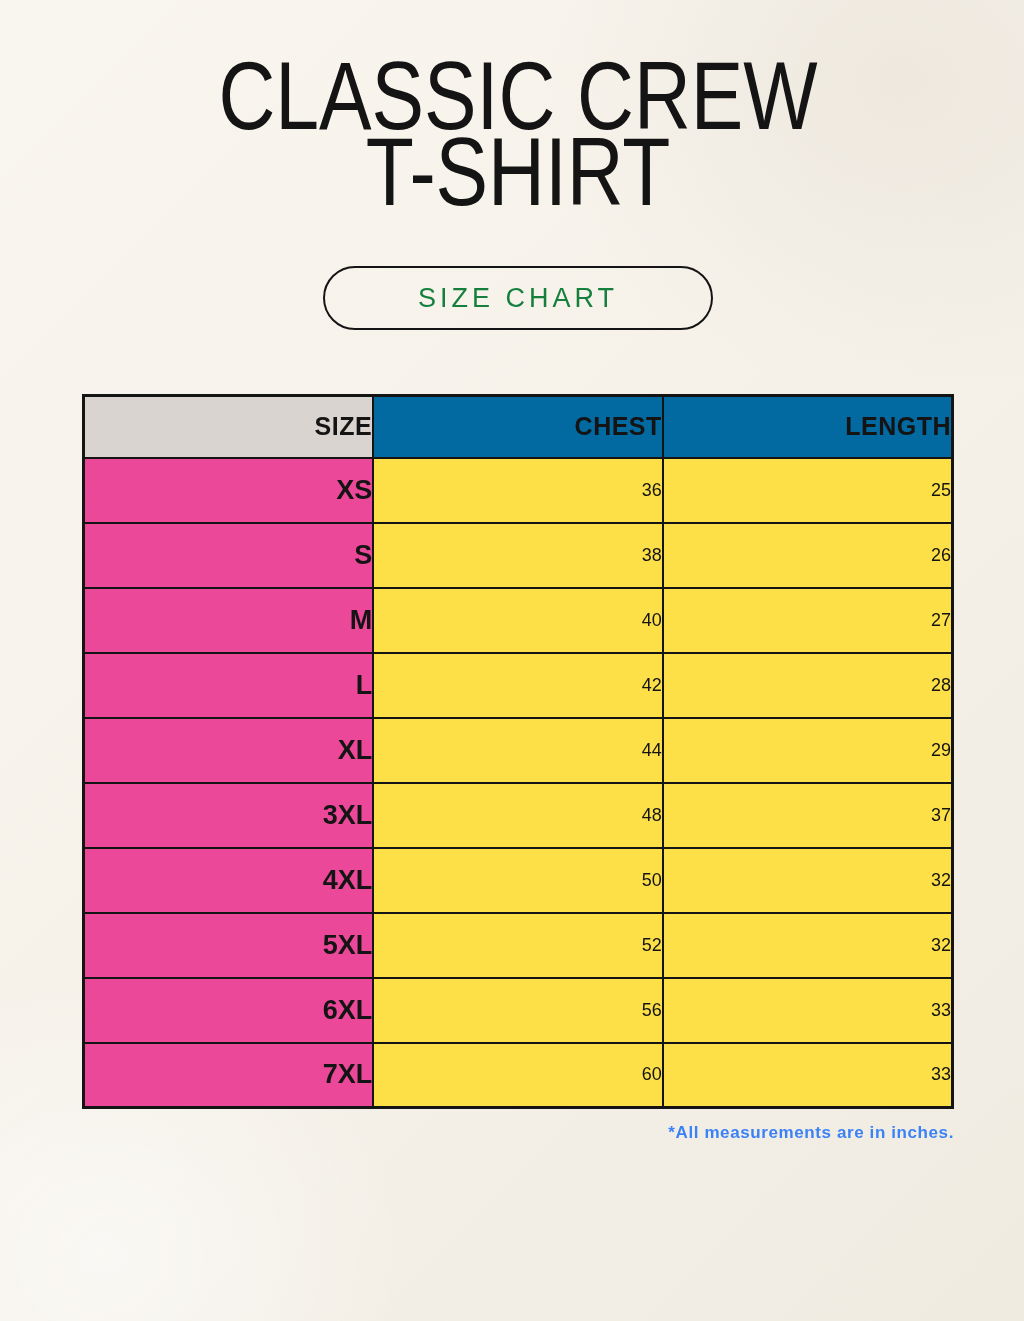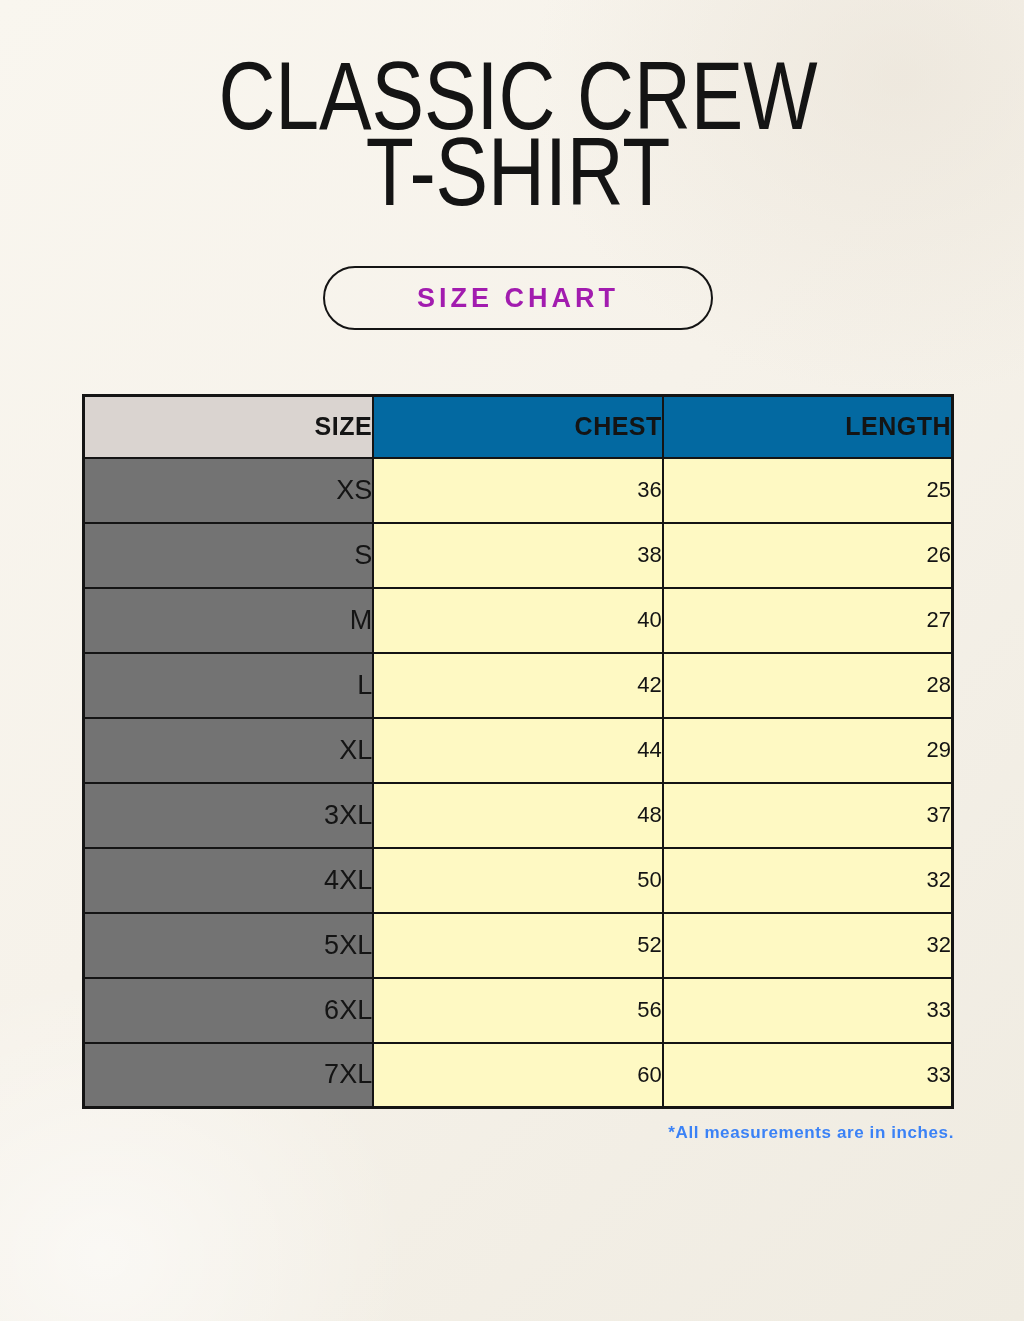--- a/index.html
+++ b/index.html
@@ -37,23 +37,23 @@
     display: block;
     margin: 56px auto 0 auto;
     width: 390px;
     height: 64px;
     box-sizing: border-box;
     border: 2.5px solid #141414;
     border-radius: 999px;
     background: transparent;
     font-family: "Liberation Sans", sans-serif;
     font-size: 27px;
-    font-weight: 700;
+    font-weight: 400;
     letter-spacing: 4px;
-    color: #a21caf;
+    color: #15803d;
     text-align: center;
     line-height: 59px;
     cursor: pointer;
   }
   table.size-table {
     margin-top: 64px;
     width: 872px;
     border-collapse: collapse;
     table-layout: fixed;
   }
@@ -68,27 +68,27 @@
   table.size-table thead th {
     height: 60px;
     font-size: 25px;
     font-weight: 700;
     letter-spacing: 0.5px;
   }
   th.col-size-hdr { background: #dad4d0; }
   th.col-accent   { background: #0369a1; }
   table.size-table tbody tr { height: 65px; }
   table.size-table tbody th {
-    background: #737373;
+    background: #ec4899;
     font-size: 27px;
-    font-weight: 400;
+    font-weight: 700;
   }
   table.size-table tbody td {
-    background: #fef9c3;
-    font-size: 22px;
+    background: #fde047;
+    font-size: 18px;
     font-weight: 400;
   }
   .footnote {
     margin-top: 14px;
     text-align: right;
     font-size: 17px;
     font-weight: 700;
     letter-spacing: 0.6px;
     color: #3b82f6;
   }

